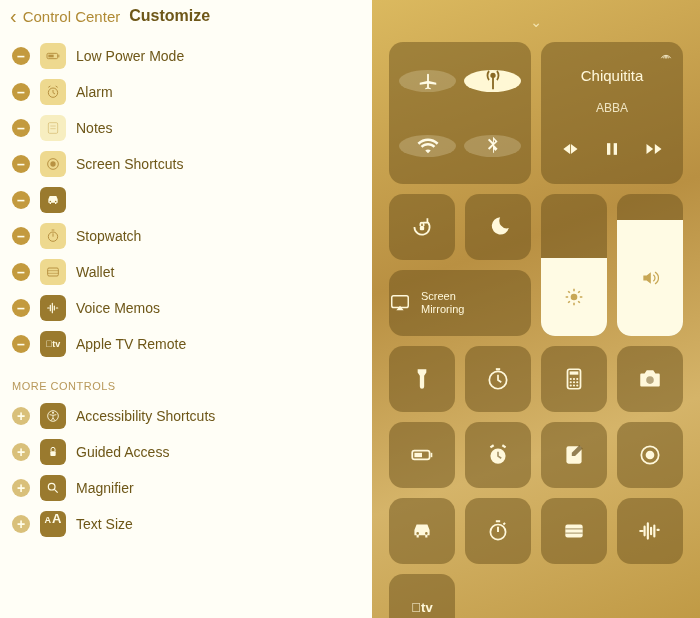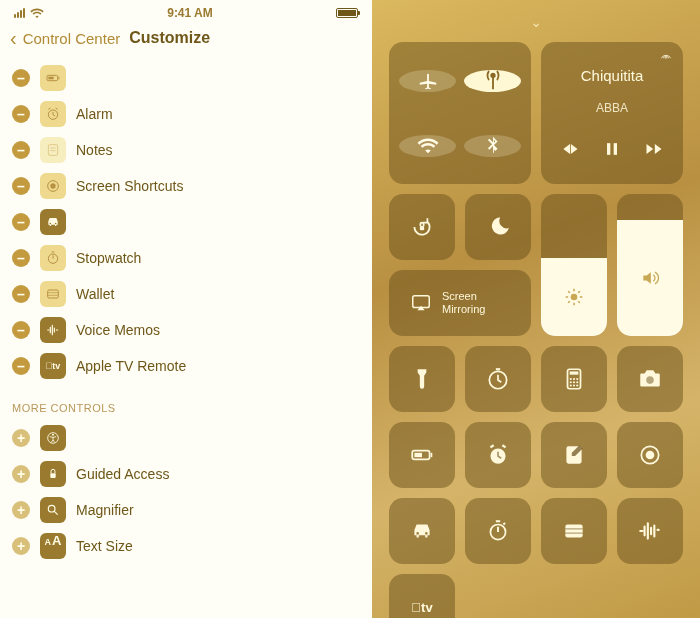--- a/index.html
+++ b/index.html
@@ -96,64 +96,47 @@
 .conn-btn.active svg { fill: #8a6a25; }
 .media { flex-direction: column; padding: 22px 8px; color: #fff8db; }
 .media-title { font-size: 15px; font-weight: 500; }
 .media-artist { font-size: 12px; opacity: 0.85; margin-top: 17px; }
 .media-controls { display: flex; gap: 22px; margin-top: 24px; align-items: center; }
 .media-controls svg { width: 20px; height: 20px; fill: #fff8db; }
 .airplay-ind { position: absolute; top: 8px; right: 10px; }
 .slider { flex-direction: column; justify-content: flex-end; padding: 0; overflow: hidden; }
 .slider-fill { width: 100%; background: #fffbe4; display: flex; align-items: center; justify-content: center; }
 .slider svg { width: 20px; height: 20px; }
-.mirror { justify-content: flex-start; padding: 0 21px; gap: 10px; }
+.mirror { justify-content: flex-start; padding: 0 0; gap: 10px; }
 .mirror-label { color: #fff8db; font-size: 11px; line-height: 1.2; }
 .small-tile svg { width: 26px; height: 26px; fill: #fff8db; }
 .small-tile .stroke-only { fill: none; stroke: #fff8db; stroke-width: 1.6; }
 </style>
 </head>
 <body>
 
 <div class="left">
-  <div class="status-bar">
-    <div style="display:flex;gap:5px;align-items:center">
-      <div class="signal">
-        <div class="bar"></div>
-          <div class="bar"></div>
-          <div class="bar"></div>
-          <div class="bar"></div>
-      </div>
-      <svg width="14" height="10" viewBox="0 0 24 18">
-          <path fill="#9a7a2e" d="M12 18l-3-3c1.6-1.6 4.4-1.6 6 0l-3 3zm-6-6l-2-2c4.4-4.4 11.6-4.4 16 0l-2 2c-3.3-3.3-8.7-3.3-12 0zm-4-4L0 6c6.6-6.6 17.4-6.6 24 0l-2 2c-5.5-5.5-14.5-5.5-20 0z"></path>
-        </svg>
-    </div>
-    <div>9:41 AM</div>
-    <div style="width:22px;height:10px;border:1px solid #6e5718;border-radius:2px;position:relative">
-      <div style="position:absolute;left:1px;top:1px;bottom:1px;width:18px;background:#6e5718"></div>
-      <div style="position:absolute;right:-3px;top:2px;width:2px;height:4px;background:#6e5718;border-radius:0 1px 1px 0"></div>
-    </div>
-  </div>
 
   <div class="header">
     <span class="back-chevron">‹</span>
     <span class="back-label">Control Center</span>
     <span class="page-title">Customize</span>
   </div>
 
   <div class="list">
     <div class="row">
       <div class="circle-btn circle-remove">–</div>
       <div class="item-icon">
           <svg viewBox="0 0 24 24">
             <rect x="3" y="8" width="16" height="8" rx="2" fill="none" stroke="#b89242" stroke-width="1.5"></rect>
             <rect x="5" y="10" width="8" height="4" fill="#b89242"></rect>
             <rect x="20" y="10" width="1.5" height="4" fill="#b89242"></rect>
           </svg>
         </div>
+      <div class="item-label">Low Power Mode</div>
     </div>
     <div class="row">
       <div class="circle-btn circle-remove">–</div>
       <div class="item-icon">
           <svg viewBox="0 0 24 24">
             <circle cx="12" cy="13" r="7" fill="none" stroke="#b89242" stroke-width="1.5"></circle>
             <path d="M12 9v4l3 2" stroke="#b89242" stroke-width="1.5" fill="none"></path>
             <path d="M5 5l3-2M19 5l-3-2" stroke="#b89242" stroke-width="1.5"></path>
           </svg>
         </div>
@@ -231,20 +214,21 @@
   <div class="list">
     <div class="row">
       <div class="circle-btn circle-add">+</div>
       <div class="item-icon" style="background:#9a7a2e">
           <svg viewBox="0 0 24 24">
             <circle cx="12" cy="12" r="8" fill="none" stroke="#fffbe4" stroke-width="1.3"></circle>
             <circle cx="12" cy="7" r="1.5" fill="#fffbe4"></circle>
             <path d="M7 10l5 1 5-1m-5 1v4l-3 4m3-4l3 4" stroke="#fffbe4" stroke-width="1.3" fill="none"></path>
           </svg>
         </div>
+      <div class="item-label">Accessibility Shortcuts</div>
     </div>
     <div class="row">
       <div class="circle-btn circle-add">+</div>
       <div class="item-icon" style="background:#9a7a2e">
           <svg viewBox="0 0 24 24">
             <rect x="8" y="11" width="8" height="7" rx="1.5" fill="#fffbe4"></rect>
             <path d="M9 11V8a3 3 0 016 0v3" fill="none" stroke="#fffbe4" stroke-width="1.5"></path>
           </svg>
         </div>
       <div class="item-label">Guided Access</div>

